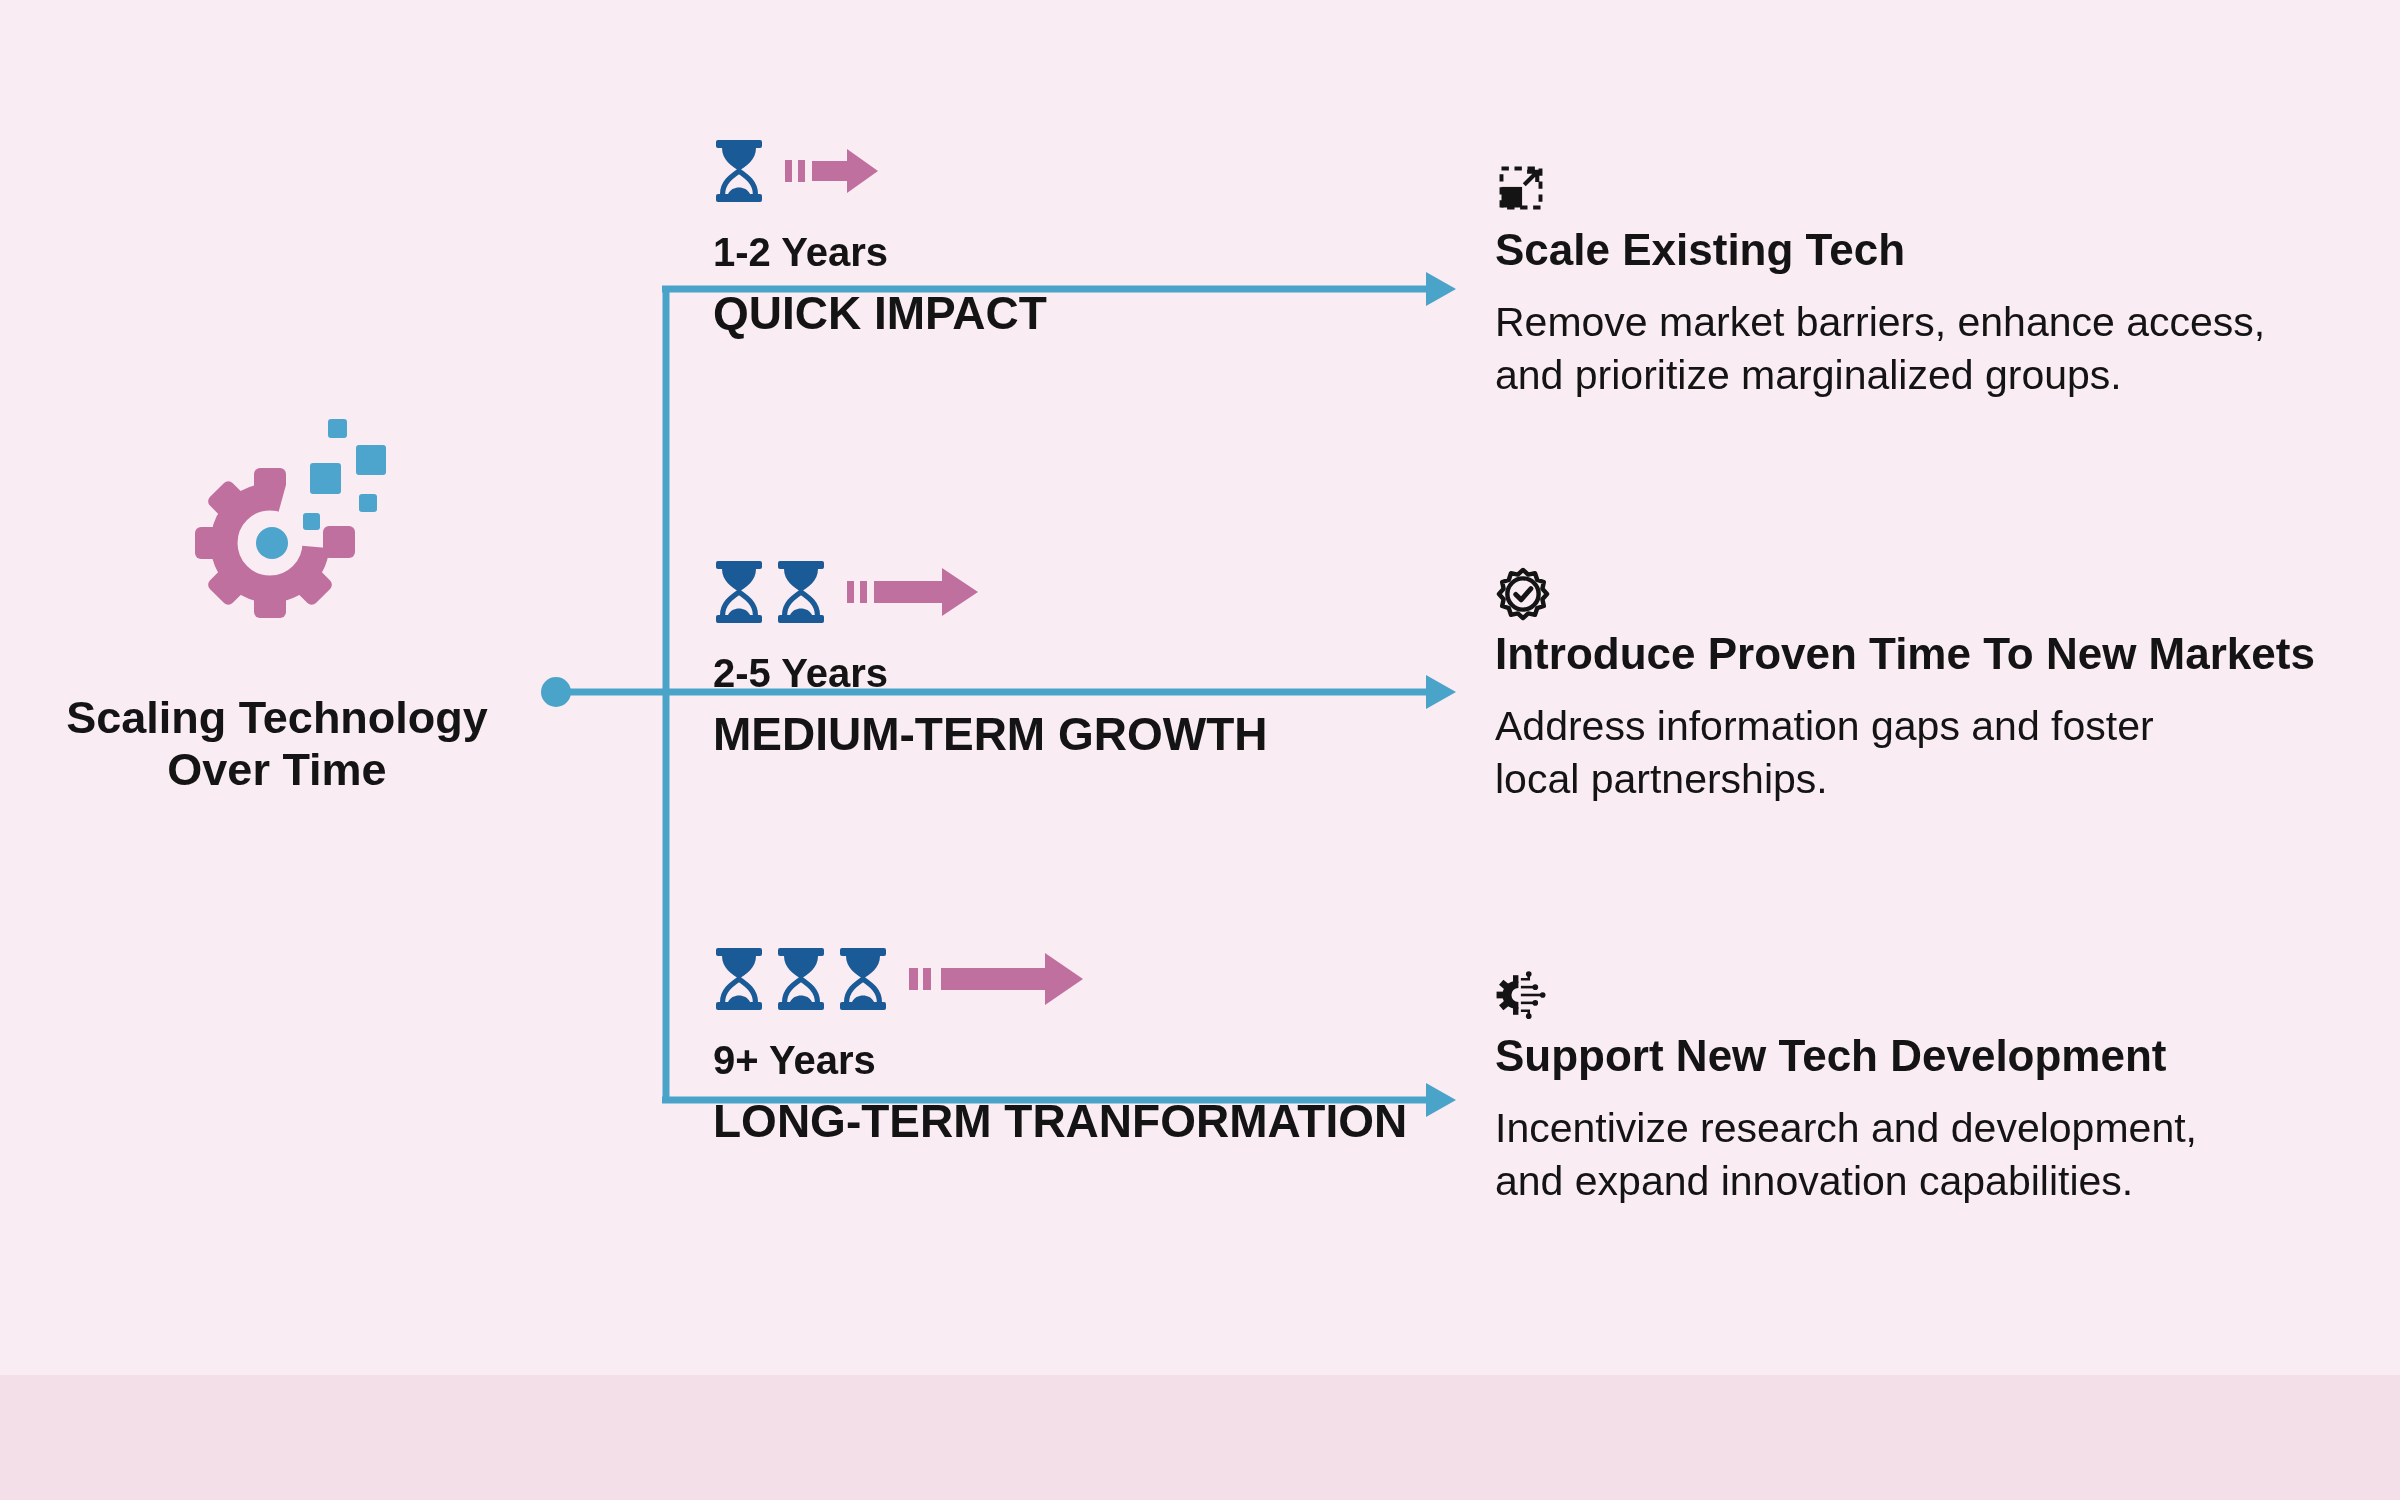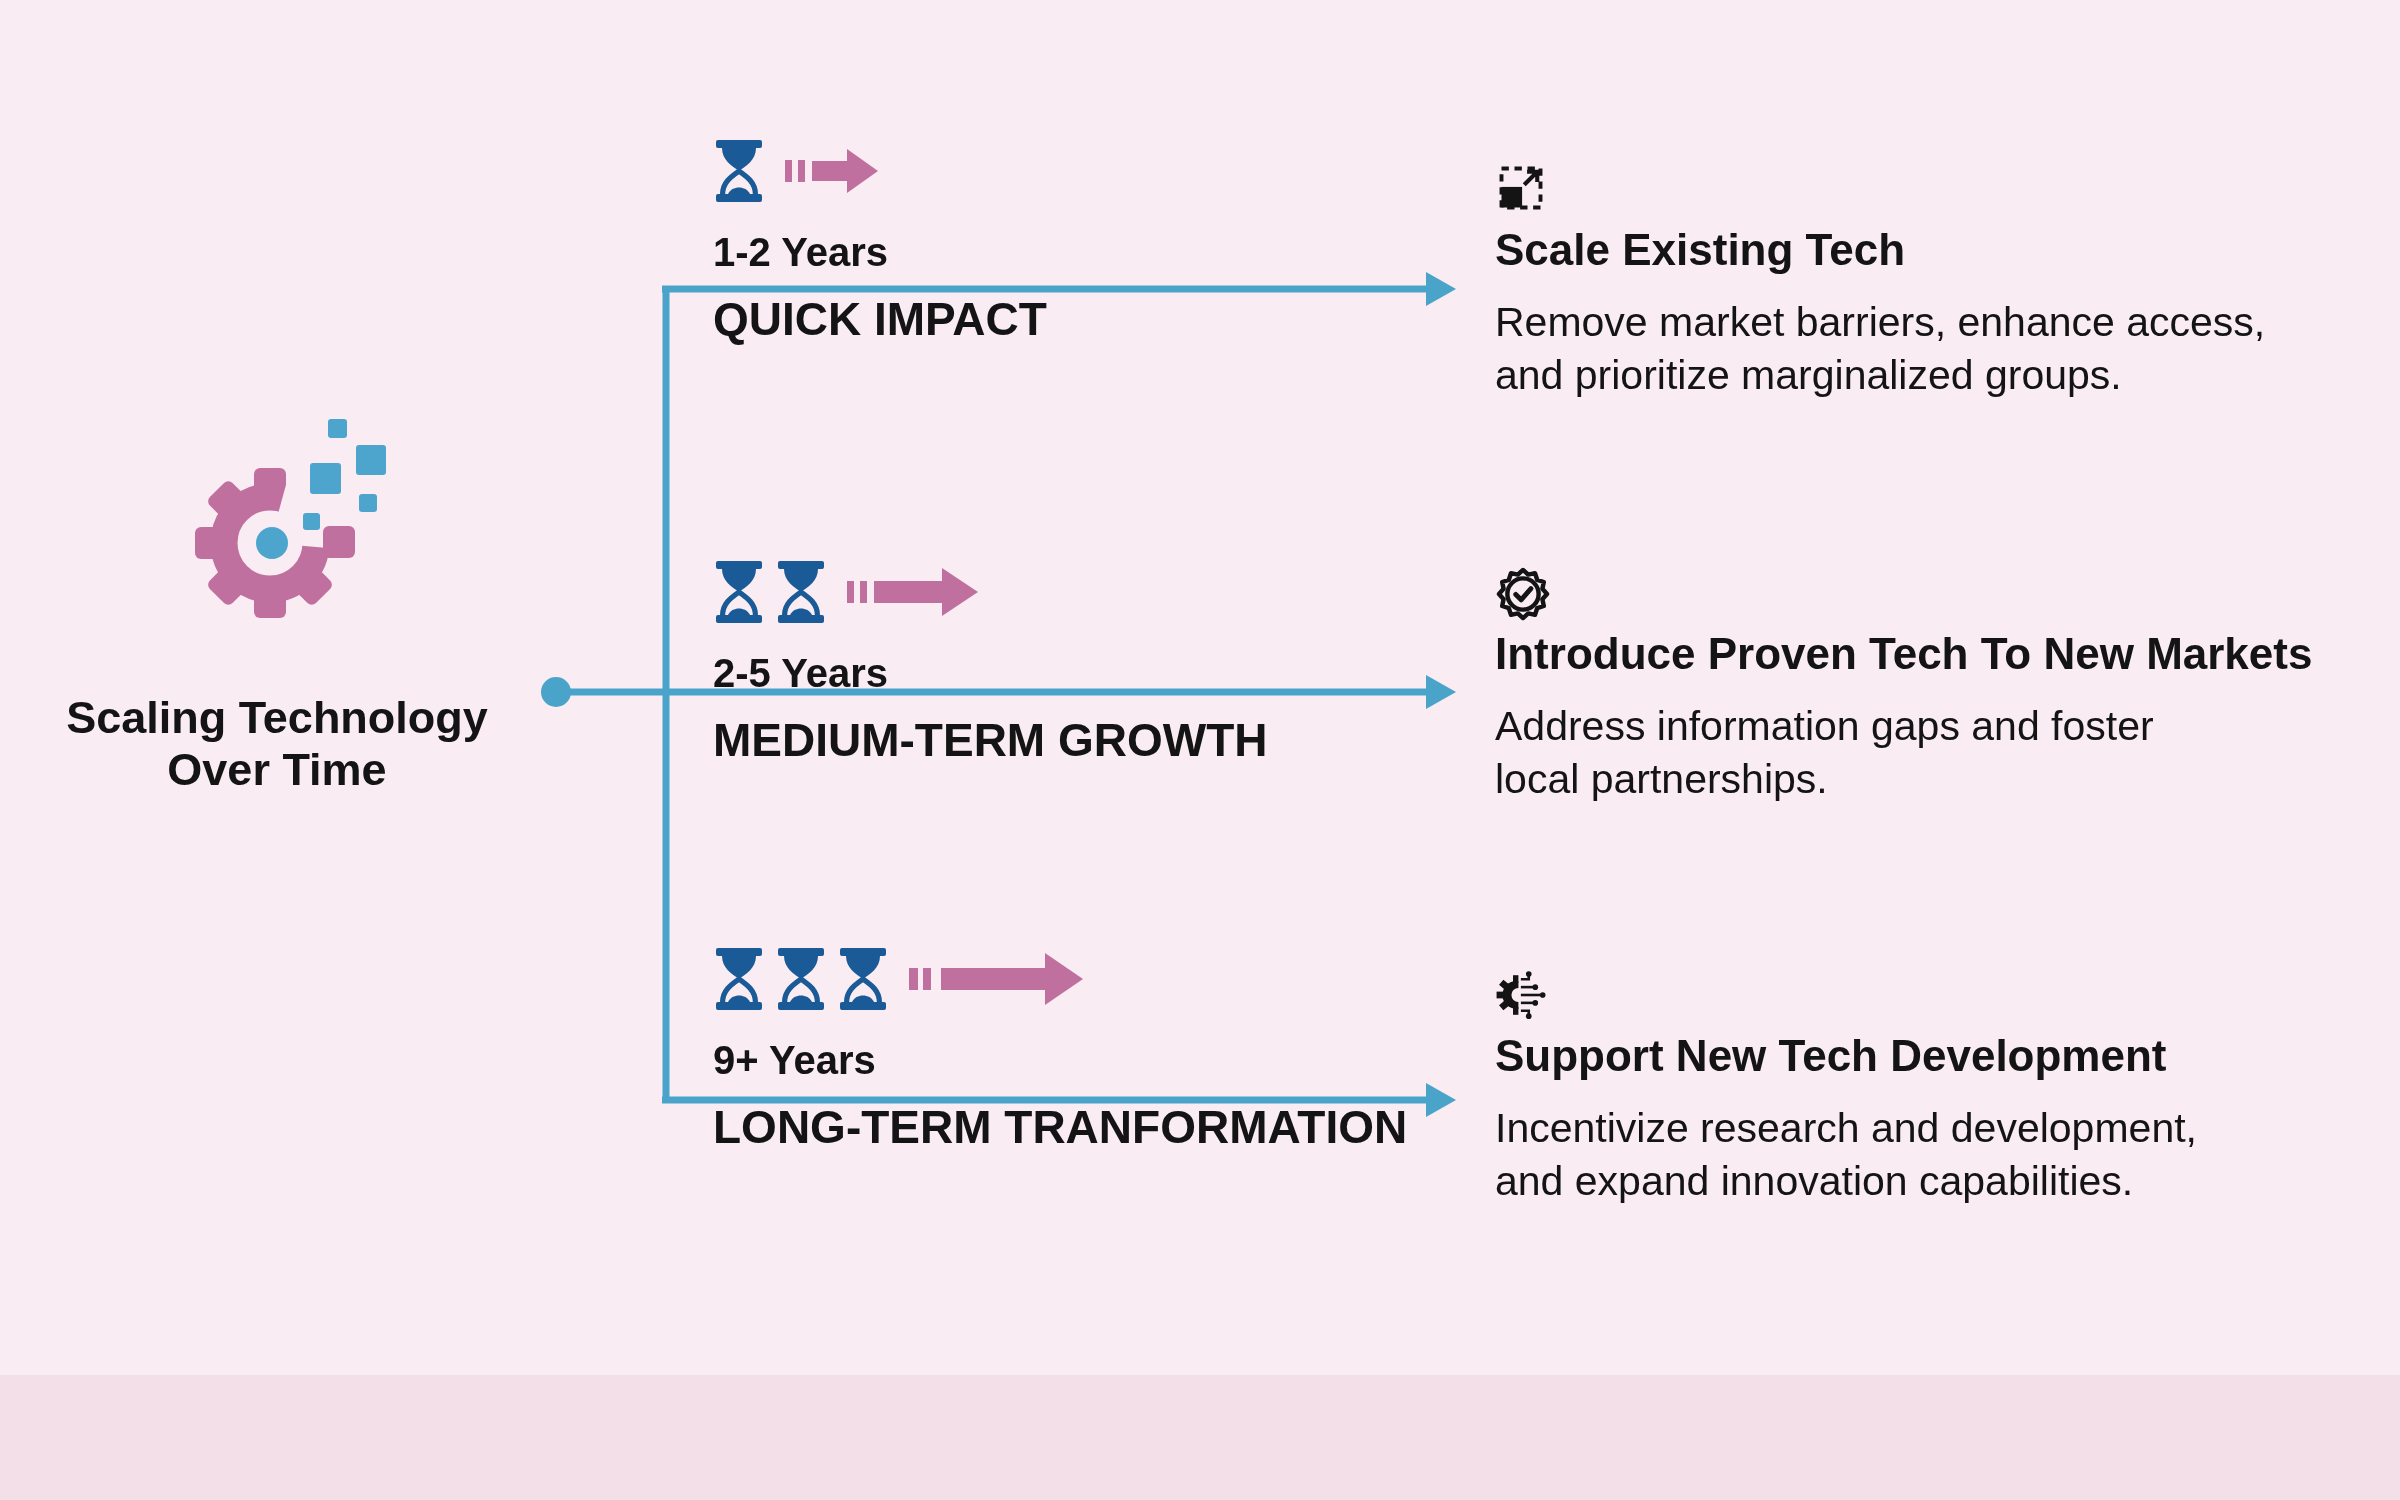--- a/index.html
+++ b/index.html
@@ -14,21 +14,21 @@
   .title{
     position:absolute;left:57px;top:692px;width:440px;text-align:center;
     font-size:45px;font-weight:700;line-height:1.16;
   }
   .branch{position:absolute;left:713px;}
   .b1{top:138px}.b2{top:559px}.b3{top:946px}
   .time-icons{display:flex;align-items:center;height:66px;}
   .hg{width:52px;height:66px;margin-right:10px;flex:none;}
   .ff{margin-left:10px;flex:none;}
   .duration{margin-top:28px;font-size:40px;font-weight:700;line-height:1;}
-  .phase{margin-top:24px;font-size:46px;font-weight:700;line-height:1;white-space:nowrap;}
+  .phase{margin-top:18px;font-size:46px;font-weight:700;line-height:1;white-space:nowrap;}
   .outcome{position:absolute;left:1495px;}
   .o1{top:162px}.o2{top:566px}.o3{top:968px}
   .outcome-icon-box{height:56px;}
   .outcome-heading{margin:10px 0 0 0;font-size:44px;font-weight:700;line-height:1;white-space:nowrap;}
   .desc{margin-top:24px;font-size:41px;line-height:53px;white-space:nowrap;}
   .logo{
     position:absolute;left:2136px;top:1400px;color:#8e2145;
     font-size:64px;font-weight:700;line-height:1;letter-spacing:-1px;
   }
   .g-bar{position:absolute;right:-2px;bottom:-7px;width:52px;height:9px;background:#8e2145;}
@@ -176,21 +176,21 @@
   </div>
 
   <div class="outcome o2">
     <div class="outcome-icon-box">
       <svg width="56" height="56" viewBox="0 0 24 24">
         <polygon points="12,1.7 9.77,3.69 6.85,3.08 5.92,5.92 3.08,6.85 3.69,9.77 1.7,12 3.69,14.23 3.08,17.15 5.92,18.08 6.85,20.92 9.77,20.31 12,22.3 14.23,20.31 17.15,20.92 18.08,18.08 20.92,17.15 20.31,14.23 22.3,12 20.31,9.77 20.92,6.85 18.08,5.92 17.15,3.08 14.23,3.69" fill="none" stroke="#141414" stroke-width="1.9" stroke-linejoin="round"></polygon>
         <circle cx="12" cy="12" r="6.7" fill="none" stroke="#141414" stroke-width="1.9"></circle>
         <path d="M8.9 12.2 L11.2 14.5 L15.4 9.7" fill="none" stroke="#141414" stroke-width="2.1" stroke-linecap="round" stroke-linejoin="round"></path>
       </svg>
     </div>
-    <h3 class="outcome-heading">Introduce Proven Tech To New Markets</h3>
+    <h3 class="outcome-heading">Introduce Proven Time To New Markets</h3>
     <div class="desc">
       <div>Address information gaps and foster</div>
       <div>local partnerships.</div>
     </div>
   </div>
 
   <div class="outcome o3">
     <div class="outcome-icon-box">
       <svg width="54" height="54" viewBox="0 0 24 24">
         <g clip-path="url(#halfclip)">

